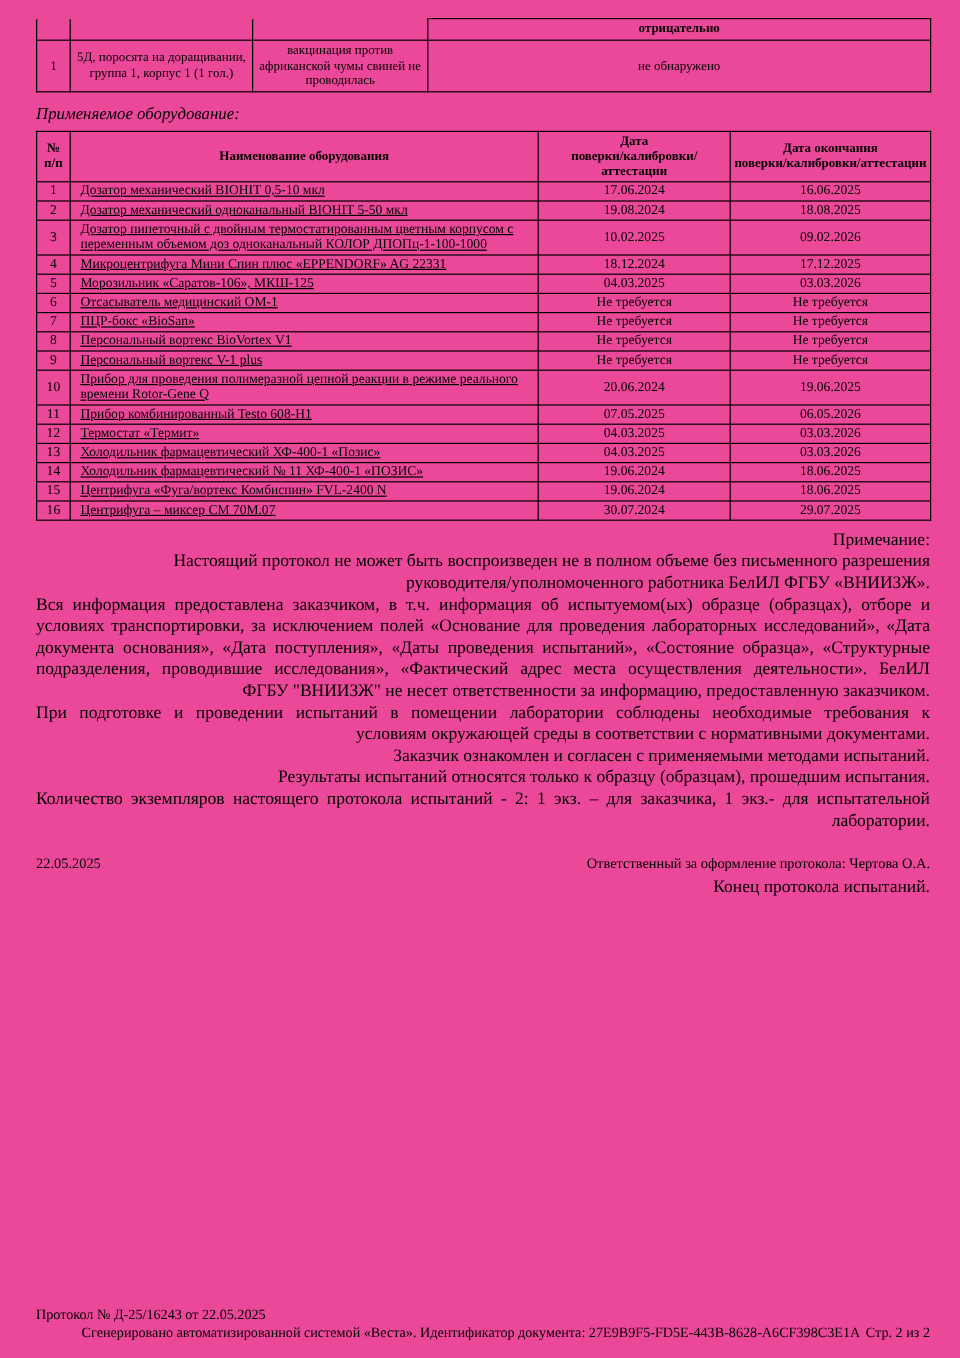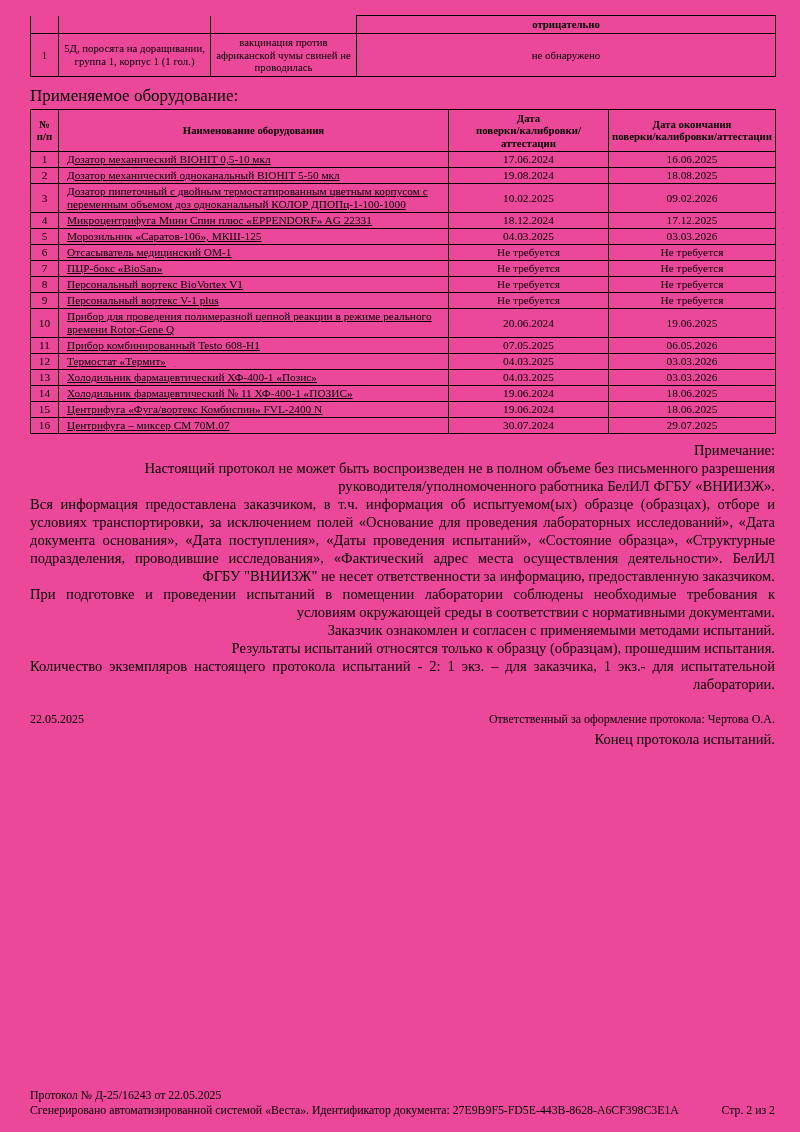--- a/index.html
+++ b/index.html
@@ -17,21 +17,21 @@
   }
   table.toptbl td {
     border:1px solid #000; text-align:center; vertical-align:middle;
     padding:2px 4px; overflow:hidden;
   }
   table.toptbl tr.cut { height:18px; }
   table.toptbl tr.cut td.ghost { border-top:none; }
   table.toptbl .reshdr { font-weight:bold; }
 
   
-  .eqhead { font-size:17px; line-height:18px; margin:10px 0 4px 0; }
+  .eqhead { font-size:14px; line-height:18px; margin:10px 0 4px 0;font-style:italic; }
   table.eqtbl {
     border-collapse:collapse; table-layout:fixed; width:745px;
     font-size:11.3px; line-height:13px;
   }
   table.eqtbl th {
     border:1px solid #000; font-weight:bold; text-align:center;
     vertical-align:middle; padding:2px 3px; white-space:pre-line;
     font-size:10.8px; line-height:12.5px; overflow:hidden;
   }
   table.eqtbl td {
@@ -47,21 +47,21 @@
 
   
   .signoff {
     margin-top:16px; font-size:12px; line-height:20px;
     display:flex; justify-content:space-between; width:745px;
   }
   .endline { font-size:14.6px; line-height:20px;text-align:right; }
 
   
   .pgfooter { position:absolute; left:30px; top:1088px; width:745px; font-size:11.8px; line-height:15px; }
-  .pgfooter .fline2 { display:flex; justify-content:space-between; }
+  .pgfooter .fline2 { display:flex; justify-content:space-between;margin-left:38px; }
 </style>
 </head>
 <body>
 
 <div class="page">
   <div class="content">
 
     <table class="toptbl">
       <colgroup>
           <col style="width:28px">

